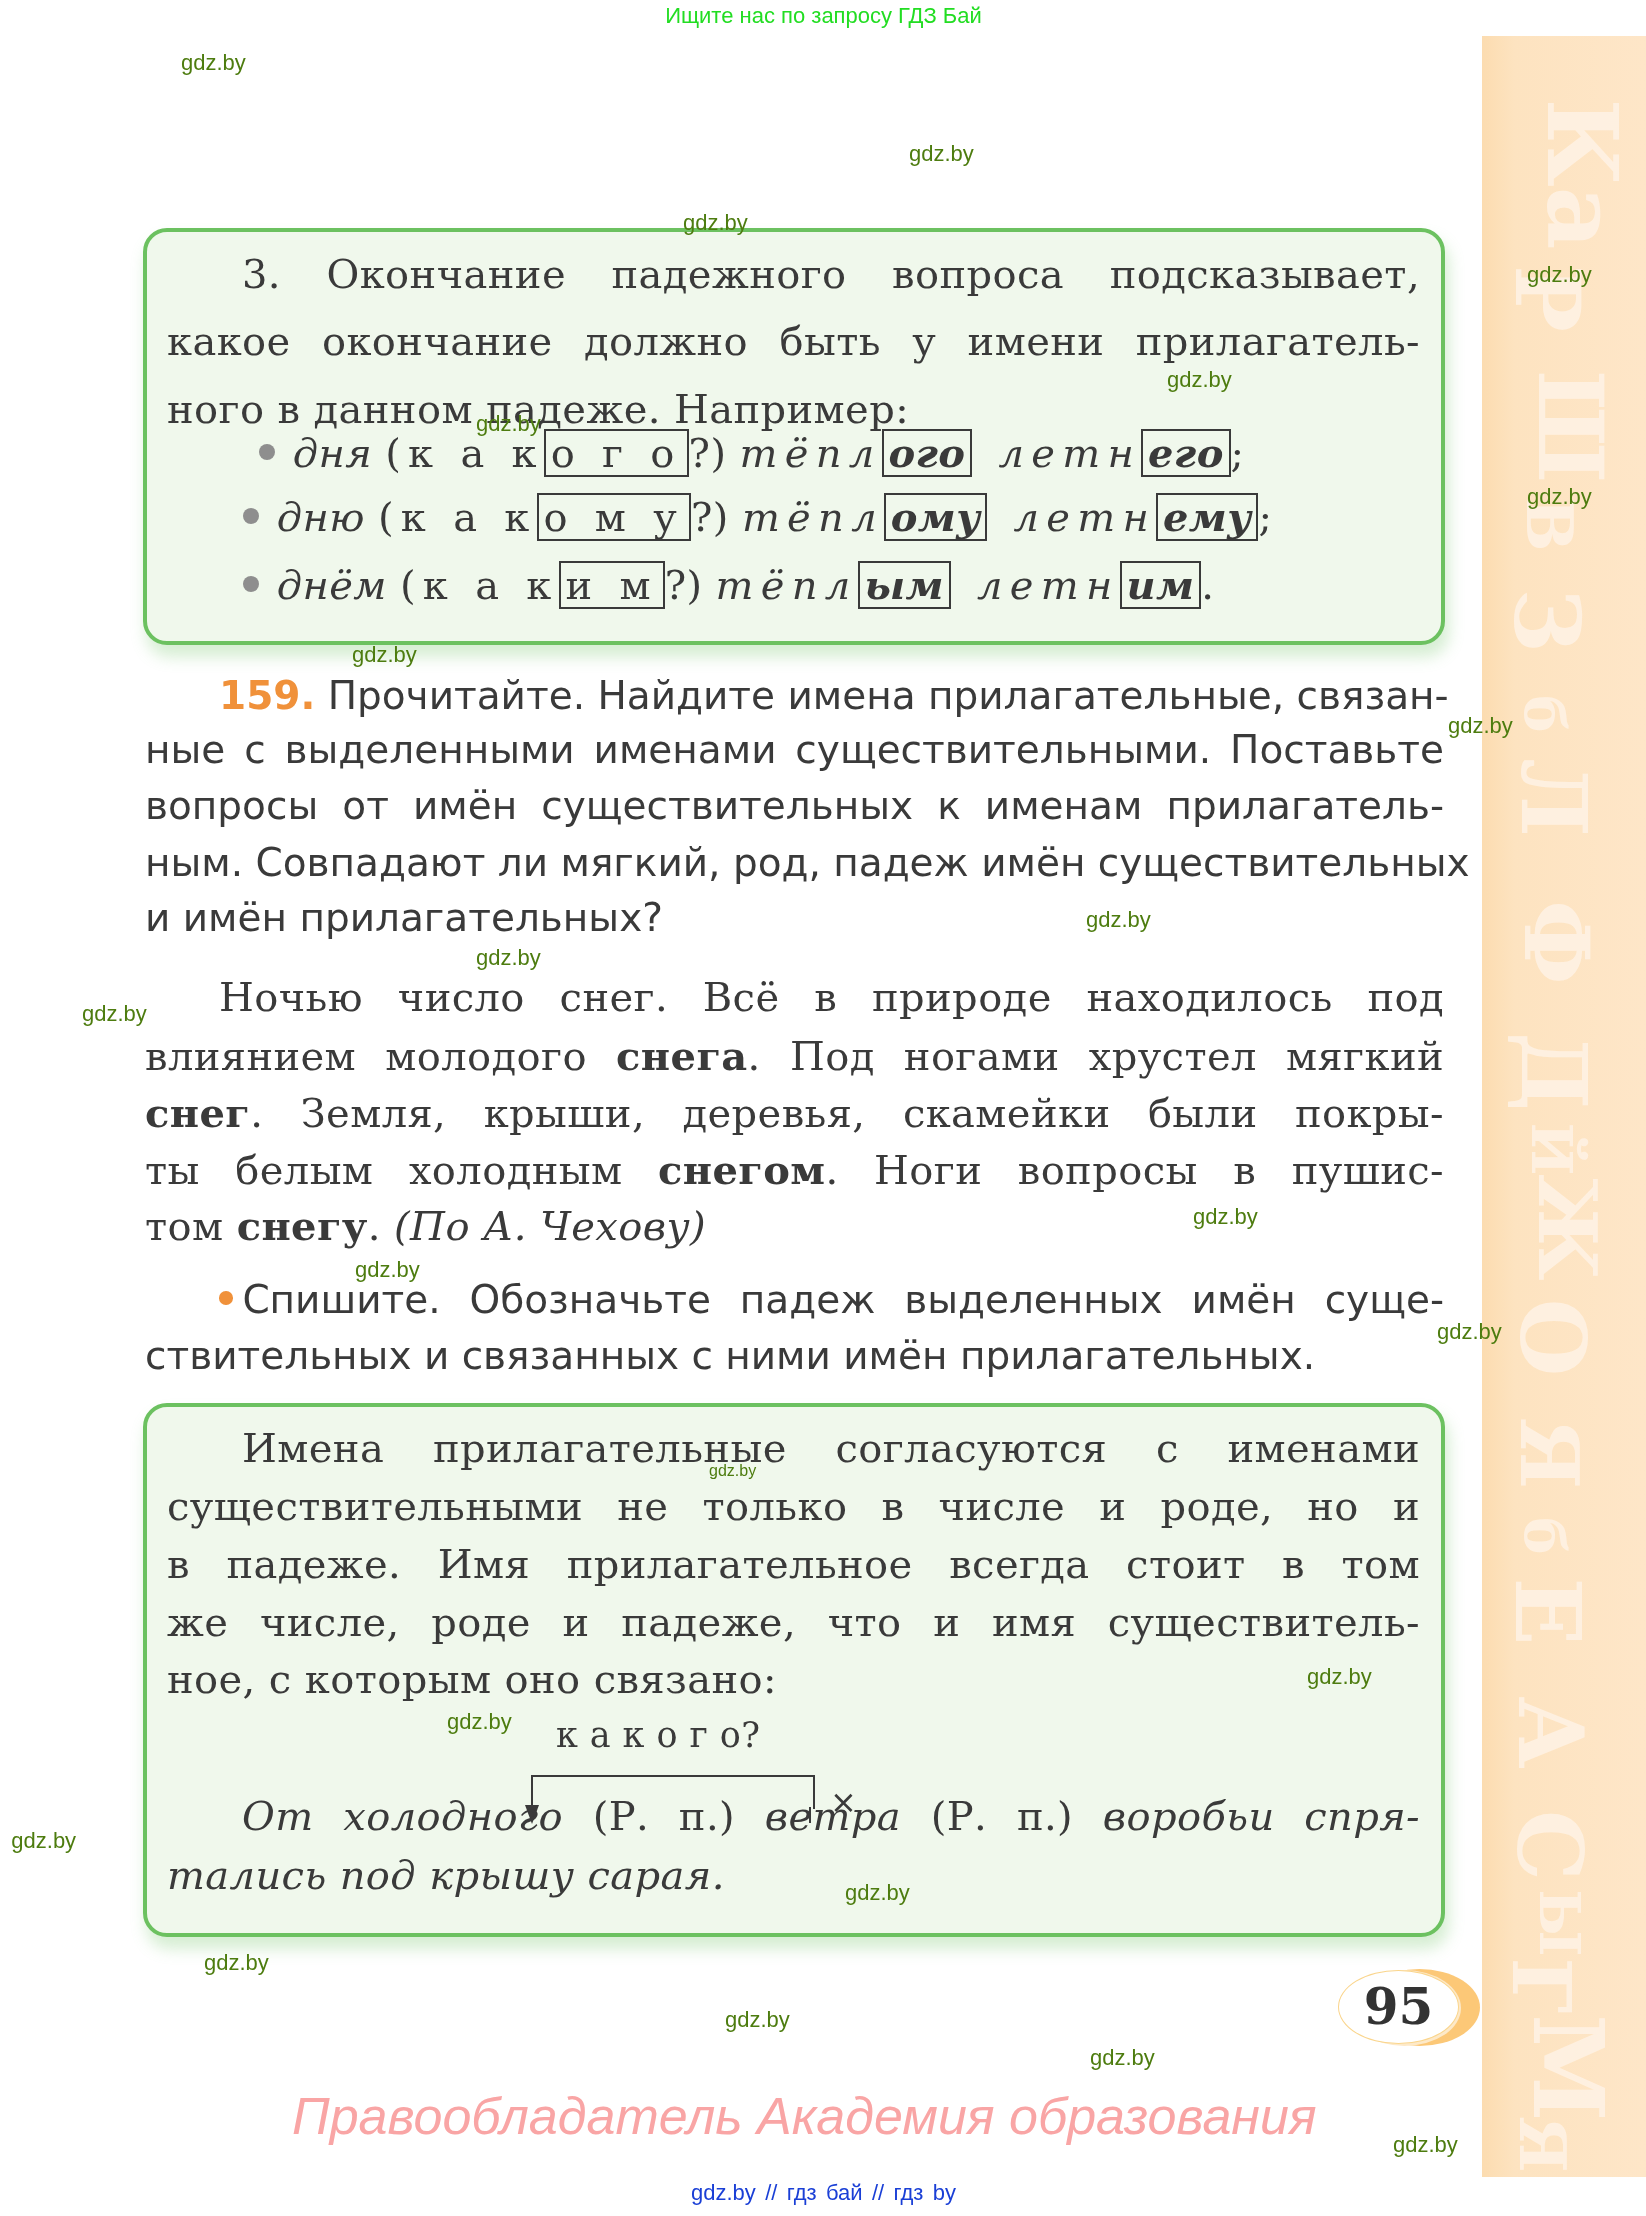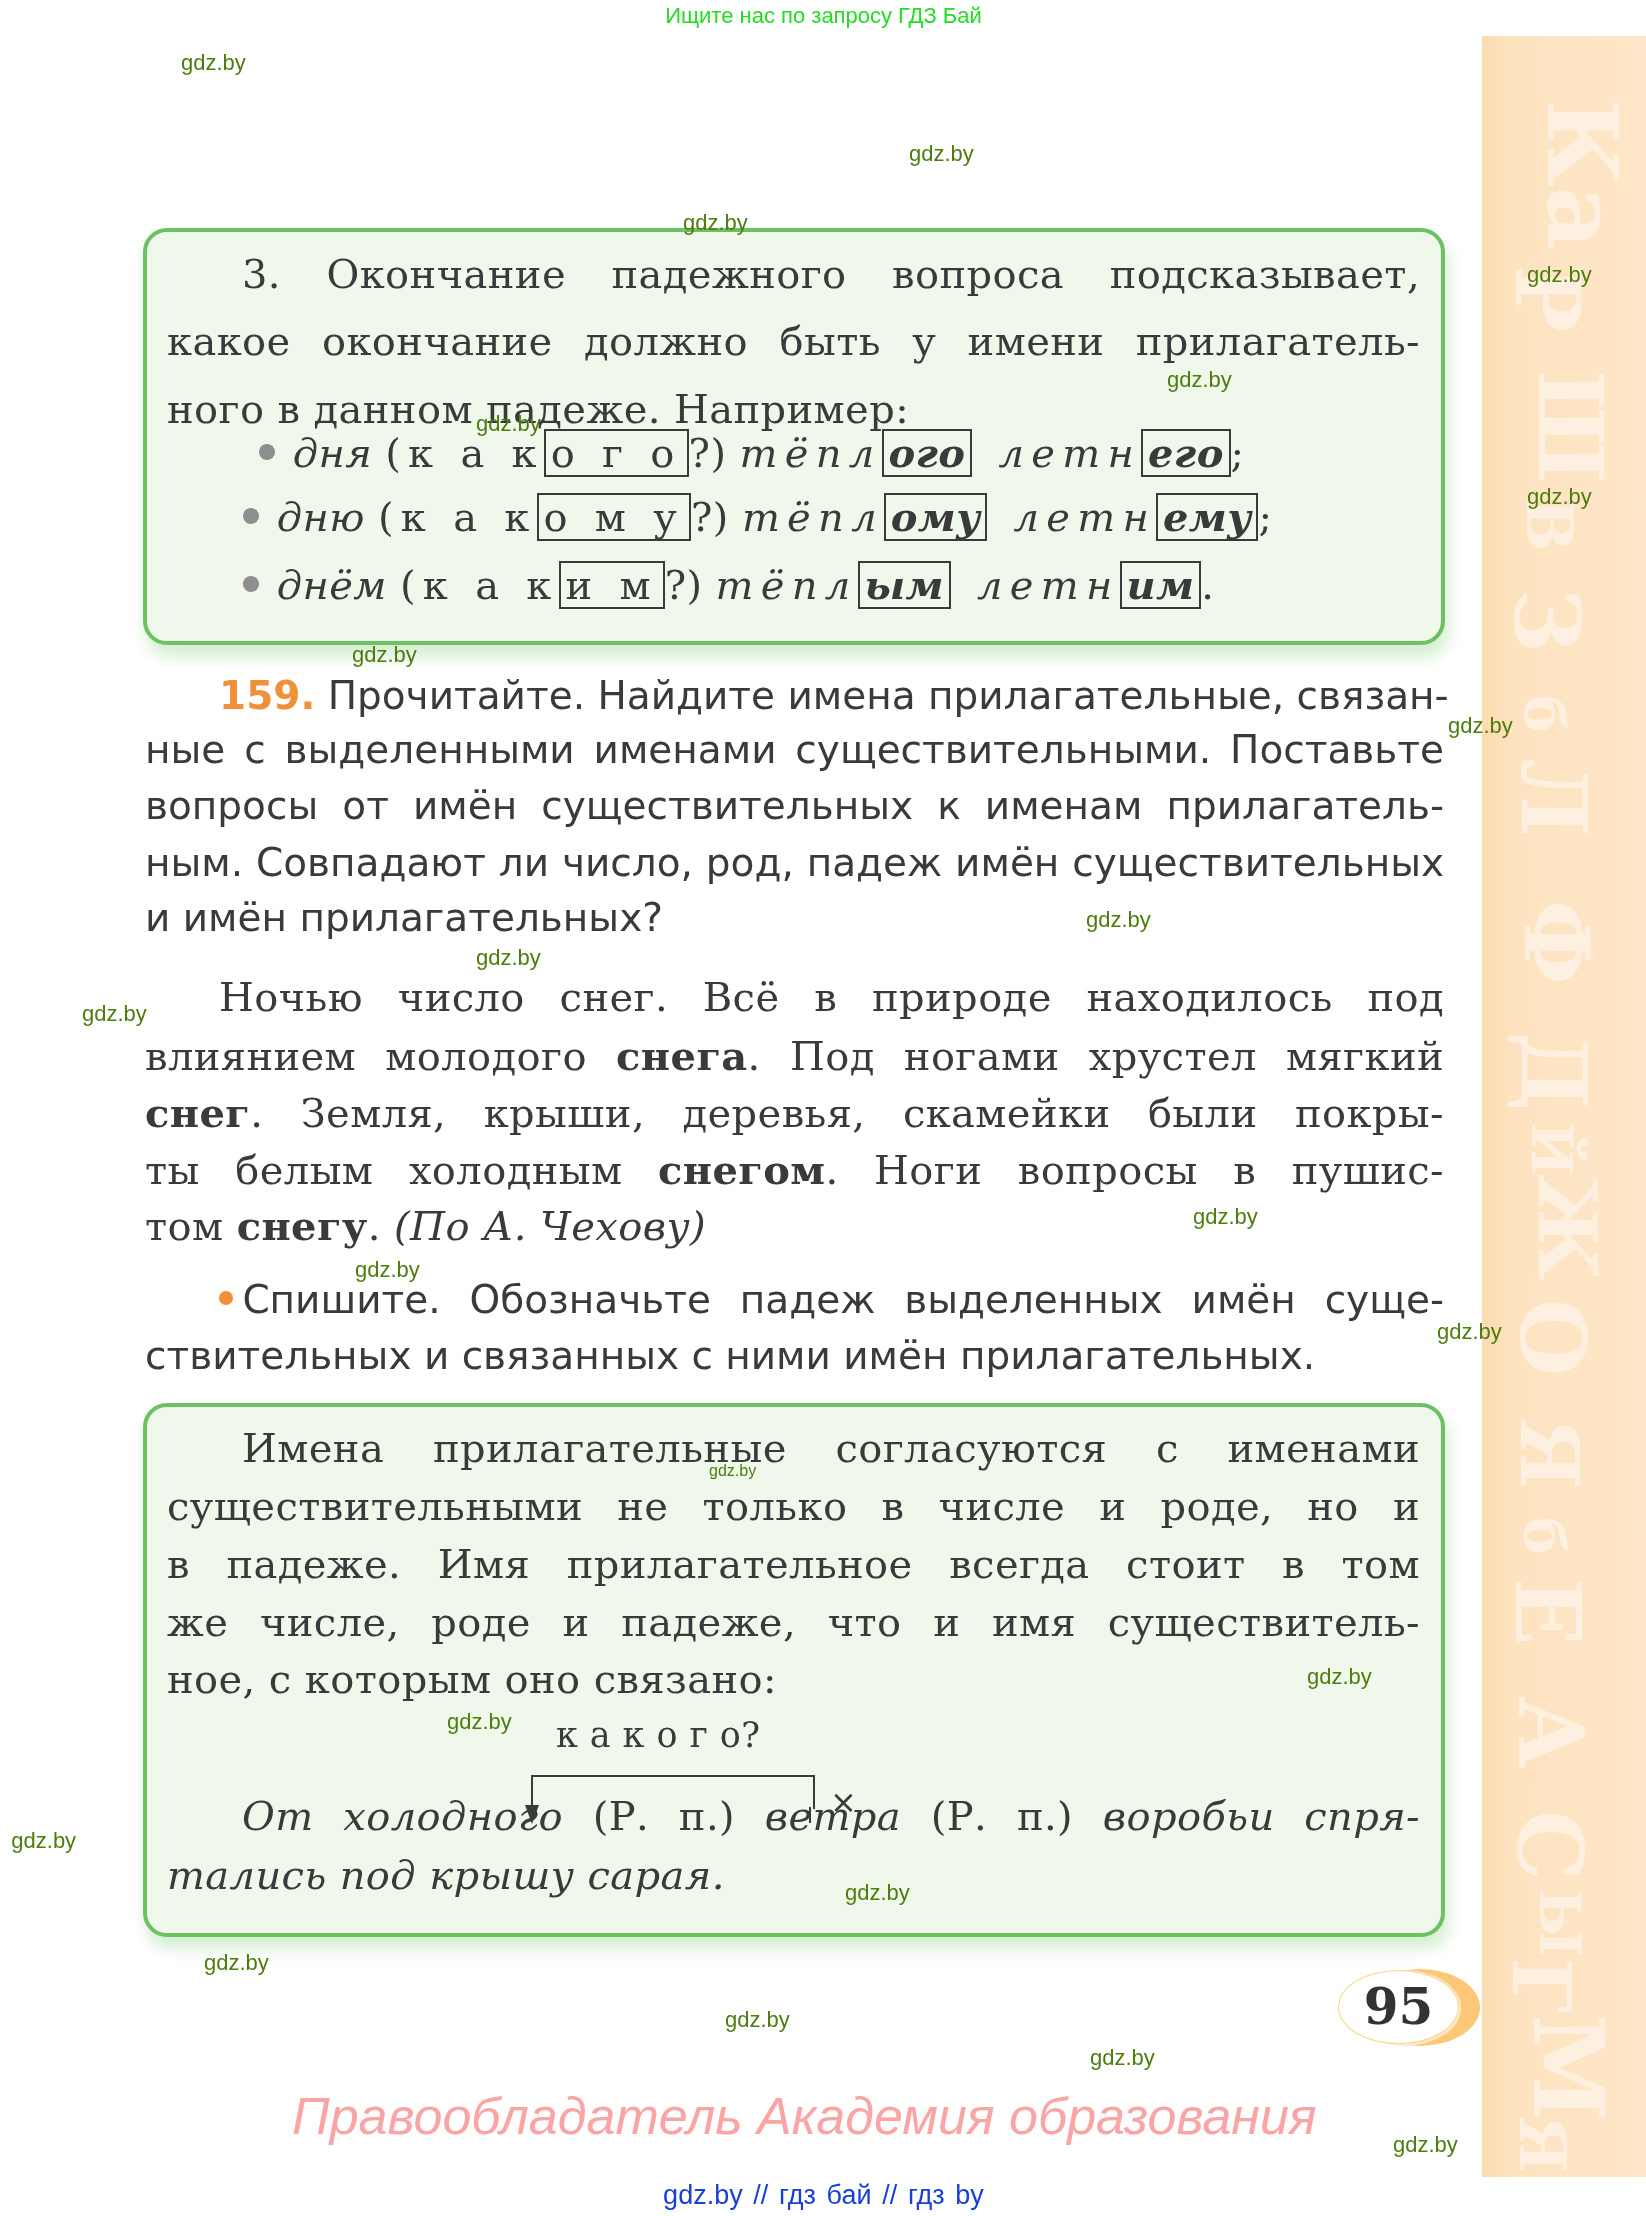--- a/index.html
+++ b/index.html
@@ -28,21 +28,21 @@
   .bullet{display:inline-block;width:16px;height:16px;border-radius:50%;background:#8e8e8e;
           margin-right:17.7px;vertical-align:middle;position:relative;top:-4.8px;}
   .obullet{display:inline-block;width:13.7px;height:13.7px;border-radius:50%;background:#f0913a;
           margin-right:9.7px;vertical-align:middle;position:relative;top:-4.8px;}
   .num{color:#f0913a;font-weight:bold;}
   .wm{position:absolute;font-family:"Liberation Sans",sans-serif;font-size:22px;color:#4d7c0f;}
   .wm-small{font-size:16px;}
   .copyright{left:292px;top:2086px;font-family:"Liberation Sans",sans-serif;font-style:italic;
              font-size:52px;color:#f9a5a5;white-space:nowrap;}
   .footer{left:0;width:1647px;top:2180px;text-align:center;font-family:"Liberation Sans",sans-serif;
-          font-size:27px;color:#1a3fd6;word-spacing:3.2px;}
+          font-size:22px;color:#1a3fd6;word-spacing:3.2px;}
   .pagenum{left:1338px;top:1969px;width:139px;height:77px;}
   .pagenum .back{position:absolute;left:21px;top:0;width:121px;height:77px;border-radius:50%;
                  background:#fcc877;}
   .pagenum .mid{position:absolute;left:9.7px;top:0.8px;width:113px;height:76px;border-radius:50%;
                 background:#fde9c8;}
   .pagenum .front{position:absolute;left:0;top:0.8px;width:121px;height:74px;border-radius:50%;
                   background:#fff;border:1.6px solid #fad58c;box-sizing:border-box;text-align:center;
                   font-family:"DejaVu Serif",serif;font-weight:bold;font-size:50px;line-height:71px;color:#333;}
   .bracket{position:absolute;border:2px solid #3a3a3a;border-bottom:none;}
   .arrowhead{position:absolute;width:0;height:0;border-left:7.3px solid transparent;
@@ -98,21 +98,21 @@
 <div class="line serif-line" style="left:243px;top:561px;">
   <span class="bullet"></span><span class="it">днём</span>
   <span class="spaced">(к а к</span><span class="boxed spaced">и м</span><span>?)</span>
   <span class="it spaced">тёпл</span><span class="boxed it b">ым</span>&nbsp;
   <span class="it spaced">летн</span><span class="boxed it b">им</span><span>.</span>
 </div>
 
 <div class="line sans-line just" style="left:219px;top:673px;width:1225px;"><span class="num">159.</span> <span>Прочитайте. Найдите имена прилагательные, связан-</span></div>
 <div class="line sans-line just" style="left:145px;top:727px;width:1299px;">ные с выделенными именами существительными. Поставьте</div>
 <div class="line sans-line just" style="left:145px;top:783px;width:1299px;">вопросы от имён существительных к именам прилагатель-</div>
-<div class="line sans-line just" style="left:145px;top:840px;width:1299px;">ным. Совпадают ли число, род, падеж имён существительных</div>
+<div class="line sans-line just" style="left:145px;top:840px;width:1299px;">ным. Совпадают ли мягкий, род, падеж имён существительных</div>
 <div class="line sans-line" style="left:145px;top:895px;">и имён прилагательных?</div>
 
 <div class="line serif-line just" style="left:219px;top:974px;width:1225px;">Ночью число снег. Всё в природе находилось под</div>
 <div class="line serif-line just" style="left:145px;top:1032px;width:1299px;"><span>влиянием молодого </span><span class="b">снега</span><span>. Под ногами хрустел мягкий</span></div>
 <div class="line serif-line just" style="left:145px;top:1089px;width:1299px;"><span class="b">снег</span><span>. Земля, крыши, деревья, скамейки были покры-</span></div>
 <div class="line serif-line just" style="left:145px;top:1146px;width:1299px;"><span>ты белым холодным </span><span class="b">снегом</span><span>. Ноги вопросы в пушис-</span></div>
 <div class="line serif-line" style="left:145px;top:1202px;"><span>том </span><span class="b">снегу</span><span>.</span> <span class="it">(По А. Чехову)</span></div>
 
 <div class="line sans-line just" style="left:219px;top:1277px;width:1225px;"><span class="obullet"></span><span>Спишите. Обозначьте падеж выделенных имён суще-</span></div>
 <div class="line sans-line" style="left:145px;top:1333px;">ствительных и связанных с ними имён прилагательных.</div>

